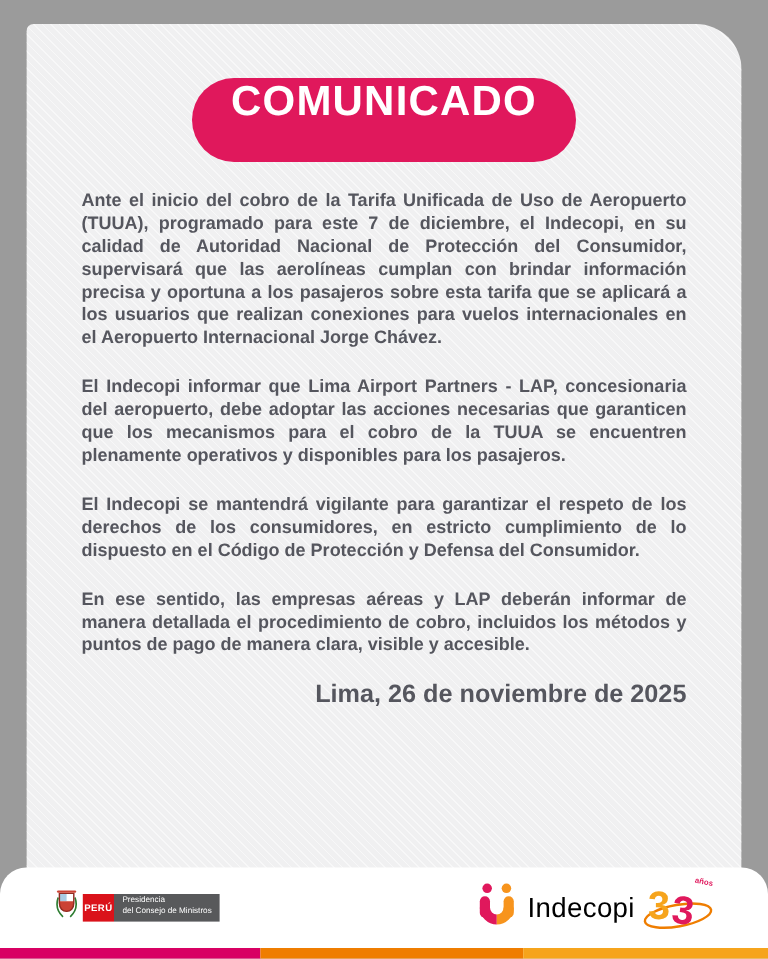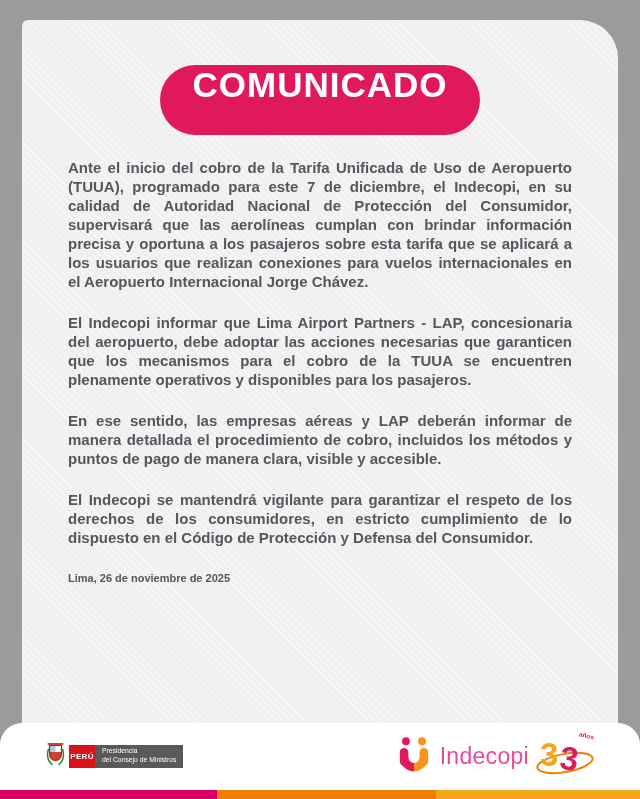--- a/index.html
+++ b/index.html
@@ -25,21 +25,21 @@
   .banner-title{
     color:#FFFFFF; font-size:35px; font-weight:bold; letter-spacing:1px;
   }
   .body-text{
     position:absolute; left:46px; top:138px; width:504px;
     color:#55565E; font-size:15px; line-height:19px; font-weight:600;
     text-align:justify;
   }
   .body-text p{margin:0 0 22px;}
   .dateline{
-    text-align:left; font-weight:bold; font-size:11px; margin-top:14px;
+    text-align:right; font-weight:bold; font-size:21px; margin-top:14px;
     color:#55565E;
   }
   .footer{
     position:absolute; left:0; bottom:0; width:640px; height:76px;
     background:#FFFFFF; border-radius:22px 22px 0 0;
     display:flex; align-items:center; justify-content:space-between;
     padding:2px 46px 12px 46px; box-sizing:border-box;
   }
   
   .gov{display:flex; align-items:center; gap:4px;}
@@ -49,21 +49,21 @@
     display:flex; align-items:center; justify-content:center; width:26px;
     letter-spacing:0.3px;
   }
   .pcm-box{
     background:#58595B; color:#FFFFFF; font-size:6.8px; line-height:1.3;
     display:flex; flex-direction:column; justify-content:center; padding:0 7px;
     white-space:nowrap;
   }
   
   .ind{display:flex; align-items:center; gap:9px;}
-  .ind-name{font-size:23px; color:#ec4899; letter-spacing:0.3px;}
+  .ind-name{font-size:23px; color:#000000; letter-spacing:0.3px;}
   .anniv{position:relative; width:56px; height:44px;}
   .anniv .n1{
     position:absolute; left:2px; top:2px; font-size:33px; font-weight:bold;
     color:#F6A41C; z-index:2;
   }
   .anniv .n2{
     position:absolute; left:22px; top:6px; font-size:33px; font-weight:bold;
     color:#E0185C; transform:rotate(7deg); z-index:3;
   }
   .anniv .orbit{position:absolute; left:-4px; top:16px; z-index:1;}
@@ -87,22 +87,22 @@
 
   <div class="card">
 
     <div class="banner">
       <span class="banner-title">COMUNICADO</span>
     </div>
 
     <div class="body-text">
       <p>Ante el inicio del cobro de la Tarifa Unificada de Uso de Aeropuerto (TUUA), programado para este 7 de diciembre, el Indecopi, en su calidad de Autoridad Nacional de Protección del Consumidor, supervisará que las aerolíneas cumplan con brindar información precisa y oportuna a los pasajeros sobre esta tarifa que se aplicará a los usuarios que realizan conexiones para vuelos internacionales en el Aeropuerto Internacional Jorge Chávez.</p>
       <p>El Indecopi informar que Lima Airport Partners - LAP, concesionaria del aeropuerto, debe adoptar las acciones necesarias que garanticen que los mecanismos para el cobro de la TUUA se encuentren plenamente operativos y disponibles para los pasajeros.</p>
+      <p>El Indecopi se mantendrá vigilante para garantizar el respeto de los derechos de los consumidores, en estricto cumplimiento de lo dispuesto en el Código de Protección y Defensa del Consumidor.</p>
       <p>En ese sentido, las empresas aéreas y LAP deberán informar de manera detallada el procedimiento de cobro, incluidos los métodos y puntos de pago de manera clara, visible y accesible.</p>
-      <p>El Indecopi se mantendrá vigilante para garantizar el respeto de los derechos de los consumidores, en estricto cumplimiento de lo dispuesto en el Código de Protección y Defensa del Consumidor.</p>
       <div class="dateline">Lima, 26 de noviembre de 2025</div>
     </div>
 
   </div>
 
   <div class="footer">
 
     <div class="gov">
       <span>
         <svg width="19" height="25" viewBox="0 0 19 25">

